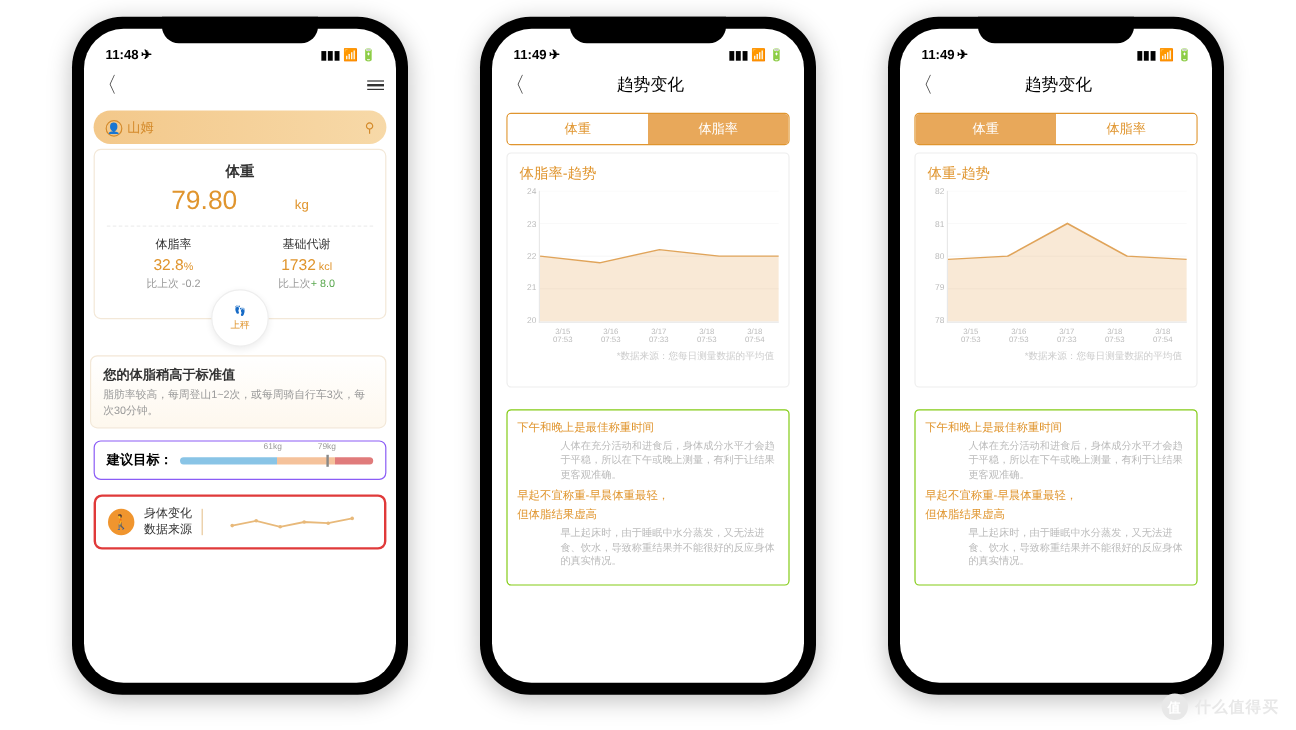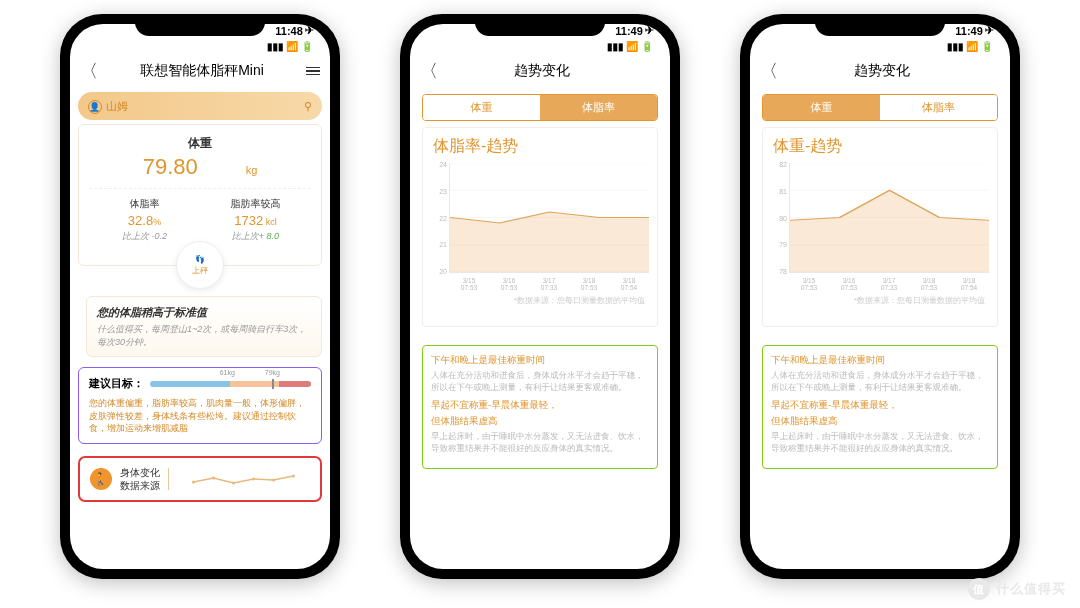--- a/index.html
+++ b/index.html
@@ -48,21 +48,20 @@
   }
   .statusbar {
     height: 30px;
     display: flex;
     align-items: flex-end;
     justify-content: space-between;
     padding: 0 16px 2px 18px;
     font-size: 11px;
     font-weight: 600;
     color: #000;
-    flex-direction: column;
   }
   .sb-left { display: flex; align-items: center; gap: 2px; }
   .sb-right { display: flex; align-items: center; gap: 3px; font-size: 10px; }
   .header {
     height: 34px;
     display: flex;
     align-items: center;
     justify-content: space-between;
     padding: 0 10px;
     font-size: 14px;
@@ -97,34 +96,34 @@
     position:relative;
   }
   .weight-label{font-size:12px;color:#333;font-weight:600;}
   .weight-val{font-size:22px;color:#e0952e;font-weight:500;margin:2px 0 8px;}
   .weight-val small{font-size:11px;padding-left:48px;}
   .metrics{display:flex;justify-content:space-around;border-top:1px dashed #eee;padding-top:8px;}
   .metric{flex:1;}
   .metric .mlabel{font-size:10px;color:#333;}
   .metric .mval{font-size:13px;color:#e0952e;margin:2px 0;}
   .metric .mval small{font-size:9px;}
-  .metric .mdiff{font-size:9px;color:#999;font-style:italic;}
+  .metric .mdiff{font-size:9px;color:#999;}
   .green{color:#5aa84f;}
   .feet-bubble{
     width:48px;height:48px;border-radius:50%;
     background:#fff;border:1px solid #eee;
     position:absolute;left:50%;transform:translateX(-50%);bottom:-24px;
     display:flex;flex-direction:column;align-items:center;justify-content:center;
     font-size:8px;color:#e0952e;gap:1px;
     box-shadow:0 2px 6px rgba(0,0,0,.08);
   }
   .card2{
-    margin:30px 8px 0 16px;
+    margin:30px 8px 0 5px;
     background:linear-gradient(180deg,#fff 0,#fef8ee 100%);
-    border:1px solid #f3e8d8;border-radius:6px;padding:8px 10px;font-style:italic;
+    border:1px solid #f3e8d8;border-radius:6px;padding:8px 10px;
   }
   .c2title{font-size:11px;font-weight:600;color:#333;}
   .c2body{font-size:9px;color:#999;line-height:1.4;margin-top:3px;}
   .goal-row{margin:10px 8px 0;padding:8px 10px;border:1px solid #8b5cf6;border-radius:6px;}
   .goal-head{display:flex;align-items:center;gap:6px;font-size:11px;}
   .goal-bar{flex:1;height:6px;border-radius:3px;background:linear-gradient(90deg,#89c4e6 0 50%, #f5c29b 50% 80%, #e07b7b 80% 100%);position:relative;}
   .goal-bar .tick{position:absolute;top:-12px;font-size:7px;color:#999;}
   .goal-bar .t1{left:48%;transform:translateX(-50%);}
   .goal-bar .t2{left:76%;transform:translateX(-50%);}
   .goal-bar .peg{position:absolute;top:-2px;width:2px;height:10px;background:#888;}
@@ -135,30 +134,30 @@
     display:flex;align-items:center;gap:8px;
   }
   .person-ico{width:22px;height:22px;border-radius:50%;background:#f0952e;display:flex;align-items:center;justify-content:center;color:#fff;font-size:12px;}
   .bc-text{font-size:10px;color:#333;line-height:1.3;}
   .mini-spark{flex:1;height:22px;position:relative;border-left:1px solid #e8c89a;padding-left:8px;}
   
   .tabs{display:flex;margin:6px 12px;border:1px solid #e0952e;border-radius:4px;overflow:hidden;font-size:11px;}
   .tab{flex:1;text-align:center;padding:5px 0;color:#e0952e;background:#fff;}
   .tab.active{background:#e8a85a;color:#fff;}
   .trend-card{margin:4px 12px 0;border:1px solid #eee;border-radius:4px;padding:8px 6px 4px;}
-  .trend-title{font-size:16px;color:#e0952e;margin:0 4px 4px;}
+  .trend-title{font-size:12px;color:#e0952e;margin:0 4px 4px;}
   .chart-wrap{position:relative;height:130px;padding:0 2px 0 20px;}
   .ylabels{position:absolute;left:0;top:0;bottom:16px;width:18px;display:flex;flex-direction:column;justify-content:space-between;font-size:7px;color:#bbb;text-align:right;}
   .plot{position:absolute;left:20px;right:2px;top:2px;bottom:18px;border-left:1px solid #e8e8e8;border-bottom:1px solid #e8e8e8;}
   .xlabels{position:absolute;left:20px;right:2px;bottom:0;display:flex;justify-content:space-between;font-size:6.5px;color:#bbb;text-align:center;}
   .xlabels span{flex:1;}
   .data-note{font-size:8px;color:#ccc;text-align:right;margin:4px 6px 16px 0;}
   .advice{margin:18px 12px 0;border:1px solid #84cc16;border-radius:4px;padding:8px;}
   .adv-h{font-size:9.5px;color:#e0952e;margin-bottom:3px;}
-  .adv-p{font-size:8.5px;color:#bbb;line-height:1.4;margin-bottom:5px;}
+  .adv-p{font-size:8.5px;color:#bbb;line-height:1.4;margin-bottom:5px;margin-left:36px;}
   .watermark{
     position:absolute;right:14px;bottom:8px;
     display:flex;align-items:center;gap:6px;
     color:#e8e8e8;font-size:13px;font-weight:600;letter-spacing:1px;
   }
   .watermark .wm-badge{width:22px;height:22px;border-radius:50%;background:#e8e8e8;color:#fff;display:flex;align-items:center;justify-content:center;font-size:11px;}
 </style>
 </head>
 <body>
 
@@ -169,66 +168,64 @@
     <div class="screen">
       <div class="statusbar">
         <div class="sb-left">
             <span>11:48</span>
             <span>✈︎</span>
           </div>
         <div class="sb-right">▮▮▮ 📶 🔋</div>
       </div>
       <div class="header">
         <span class="back-chev">〈</span>
-        <span class="header-title">联想智能体脂秤Mini</span>
         <span class="menu-icon">
             <span></span>
             <span></span>
             <span></span>
           </span>
       </div>
       <div class="user-bar">
         <span><span class="uicon">👤</span><span>山姆</span></span>
         <span>⚲</span>
       </div>
       <div class="main-card">
         <div class="weight-label">体重</div>
         <div class="weight-val"><span>79.80</span><small>kg</small></div>
         <div class="metrics">
           <div class="metric">
             <div class="mlabel">体脂率</div>
             <div class="mval"><span>32.8</span><small>%</small></div>
             <div class="mdiff"><span>比上次</span> <span>-0.2</span></div>
           </div>
           <div class="metric">
-            <div class="mlabel">脂肪率较高</div>
+            <div class="mlabel">基础代谢</div>
             <div class="mval"><span>1732</span><small> kcl</small></div>
             <div class="mdiff"><span>比上次</span><span class="green">+ 8.0</span></div>
           </div>
         </div>
         <div style="height:22px"></div>
         <div class="feet-bubble">
           <span>👣</span>
           <span>上秤</span>
         </div>
       </div>
       <div class="card2">
         <div class="c2title">您的体脂稍高于标准值</div>
-        <div class="c2body">什么值得买，每周登山1~2次，或每周骑自行车3次，每次30分钟。</div>
+        <div class="c2body">脂肪率较高，每周登山1~2次，或每周骑自行车3次，每次30分钟。</div>
       </div>
       <div class="goal-row">
         <div class="goal-head">
           <span style="font-weight:600;">建议目标：</span>
           <div class="goal-bar">
             <span class="tick t1">61kg</span>
             <span class="tick t2">79kg</span>
             <span class="peg" style="left:76%"></span>
           </div>
         </div>
-        <div class="goal-desc">您的体重偏重，脂肪率较高，肌肉量一般，体形偏胖，皮肤弹性较差，身体线条有些松垮。建议通过控制饮食，增加运动来增肌减脂</div>
       </div>
       <div class="bottom-card">
         <div class="person-ico">🚶</div>
         <div class="bc-text">
           <div>身体变化</div>
           <div>数据来源</div>
         </div>
         <div class="mini-spark">
           <svg width="100%" height="100%" viewBox="0 0 100 22">
             <polyline points="0,14 20,10 40,15 60,11 80,12 100,8" fill="none" stroke="#e8b97a" stroke-width="1.5"></polyline>

